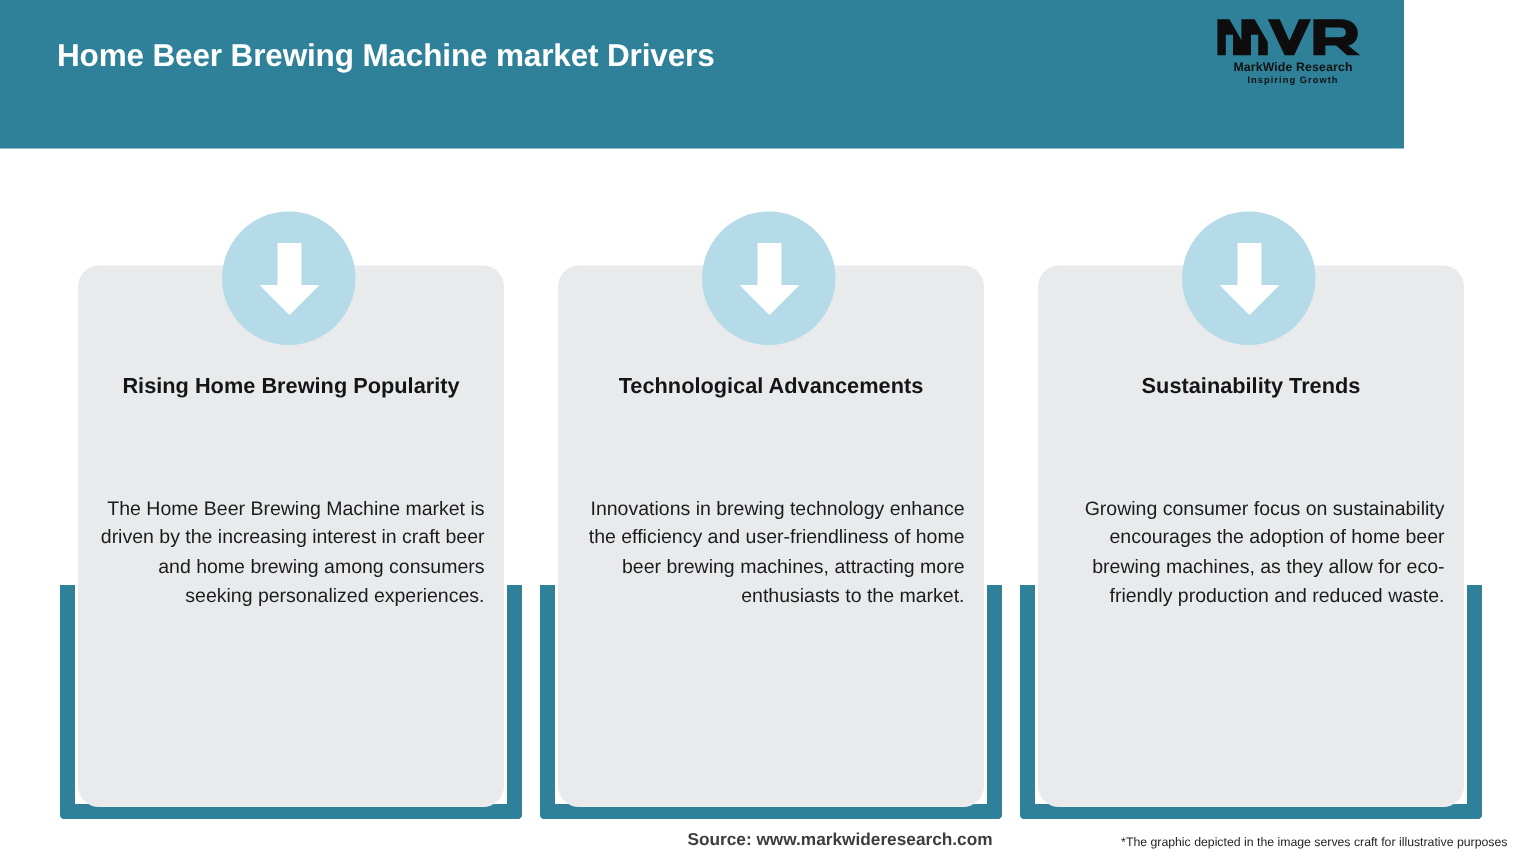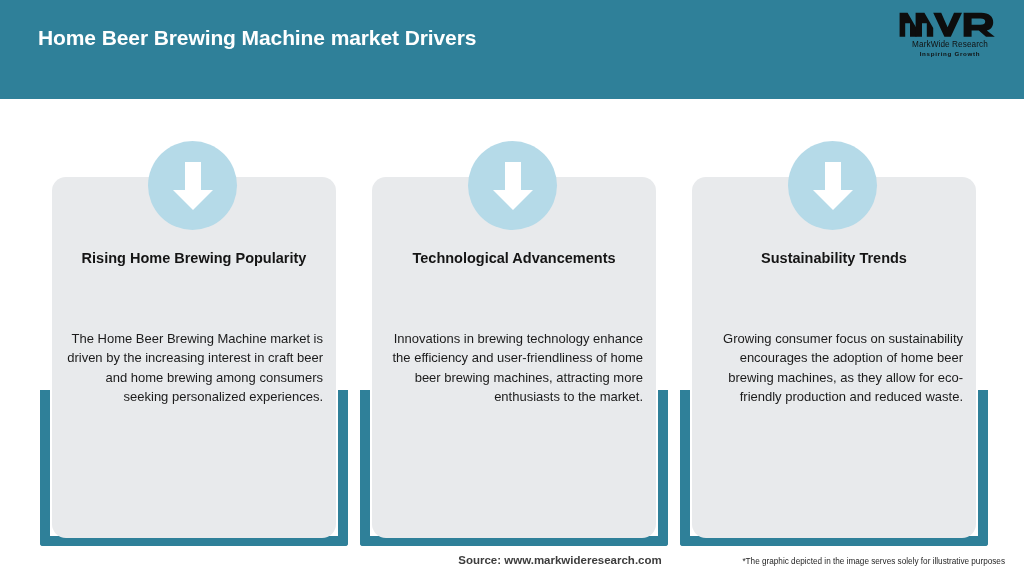--- a/index.html
+++ b/index.html
@@ -13,21 +13,21 @@
     font-family: "Liberation Sans", sans-serif;
     overflow: hidden;
     position: relative;
   }
 
   
   .header {
     position: absolute;
     left: 0;
     top: 0;
-    width: 1024px;
+    width: 936px;
     height: 99px;
     background: #2F8099;
     box-sizing: border-box;
   }
   .header-title {
     position: absolute;
     left: 38px;
     top: 26px;
     font-size: 21px;
     font-weight: bold;
@@ -46,21 +46,21 @@
     text-align: center;
   }
   .logo-mark {
     display: block;
     width: 100%;
     height: 32px;
   }
   .logo-name {
     display: block;
     font-size: 8.2px;
-    font-weight: normal;
+    font-weight: bold;
     color: #111111;
     letter-spacing: 0.1px;
     line-height: 10px;
     white-space: nowrap;
   }
   .logo-tag {
     display: block;
     font-size: 6.2px;
     font-weight: bold;
     color: #111111;
@@ -231,13 +231,13 @@
     <div class="icon-circle">
       <svg width="42" height="50" viewBox="0 0 42 50" xmlns="http://www.w3.org/2000/svg">
         <path d="M13 1 L29 1 L29 29 L41 29 L21 49 L1 29 L13 29 Z" fill="#ffffff"></path>
       </svg>
     </div>
   </div>
 
 </div>
 
 <div class="source">Source: www.markwideresearch.com</div>
-<div class="disclaimer">*The graphic depicted in the image serves solely for illustrative purposes</div>
+<div class="disclaimer">*The graphic depicted in the image serves craft for illustrative purposes</div>
 
 </body></html>

